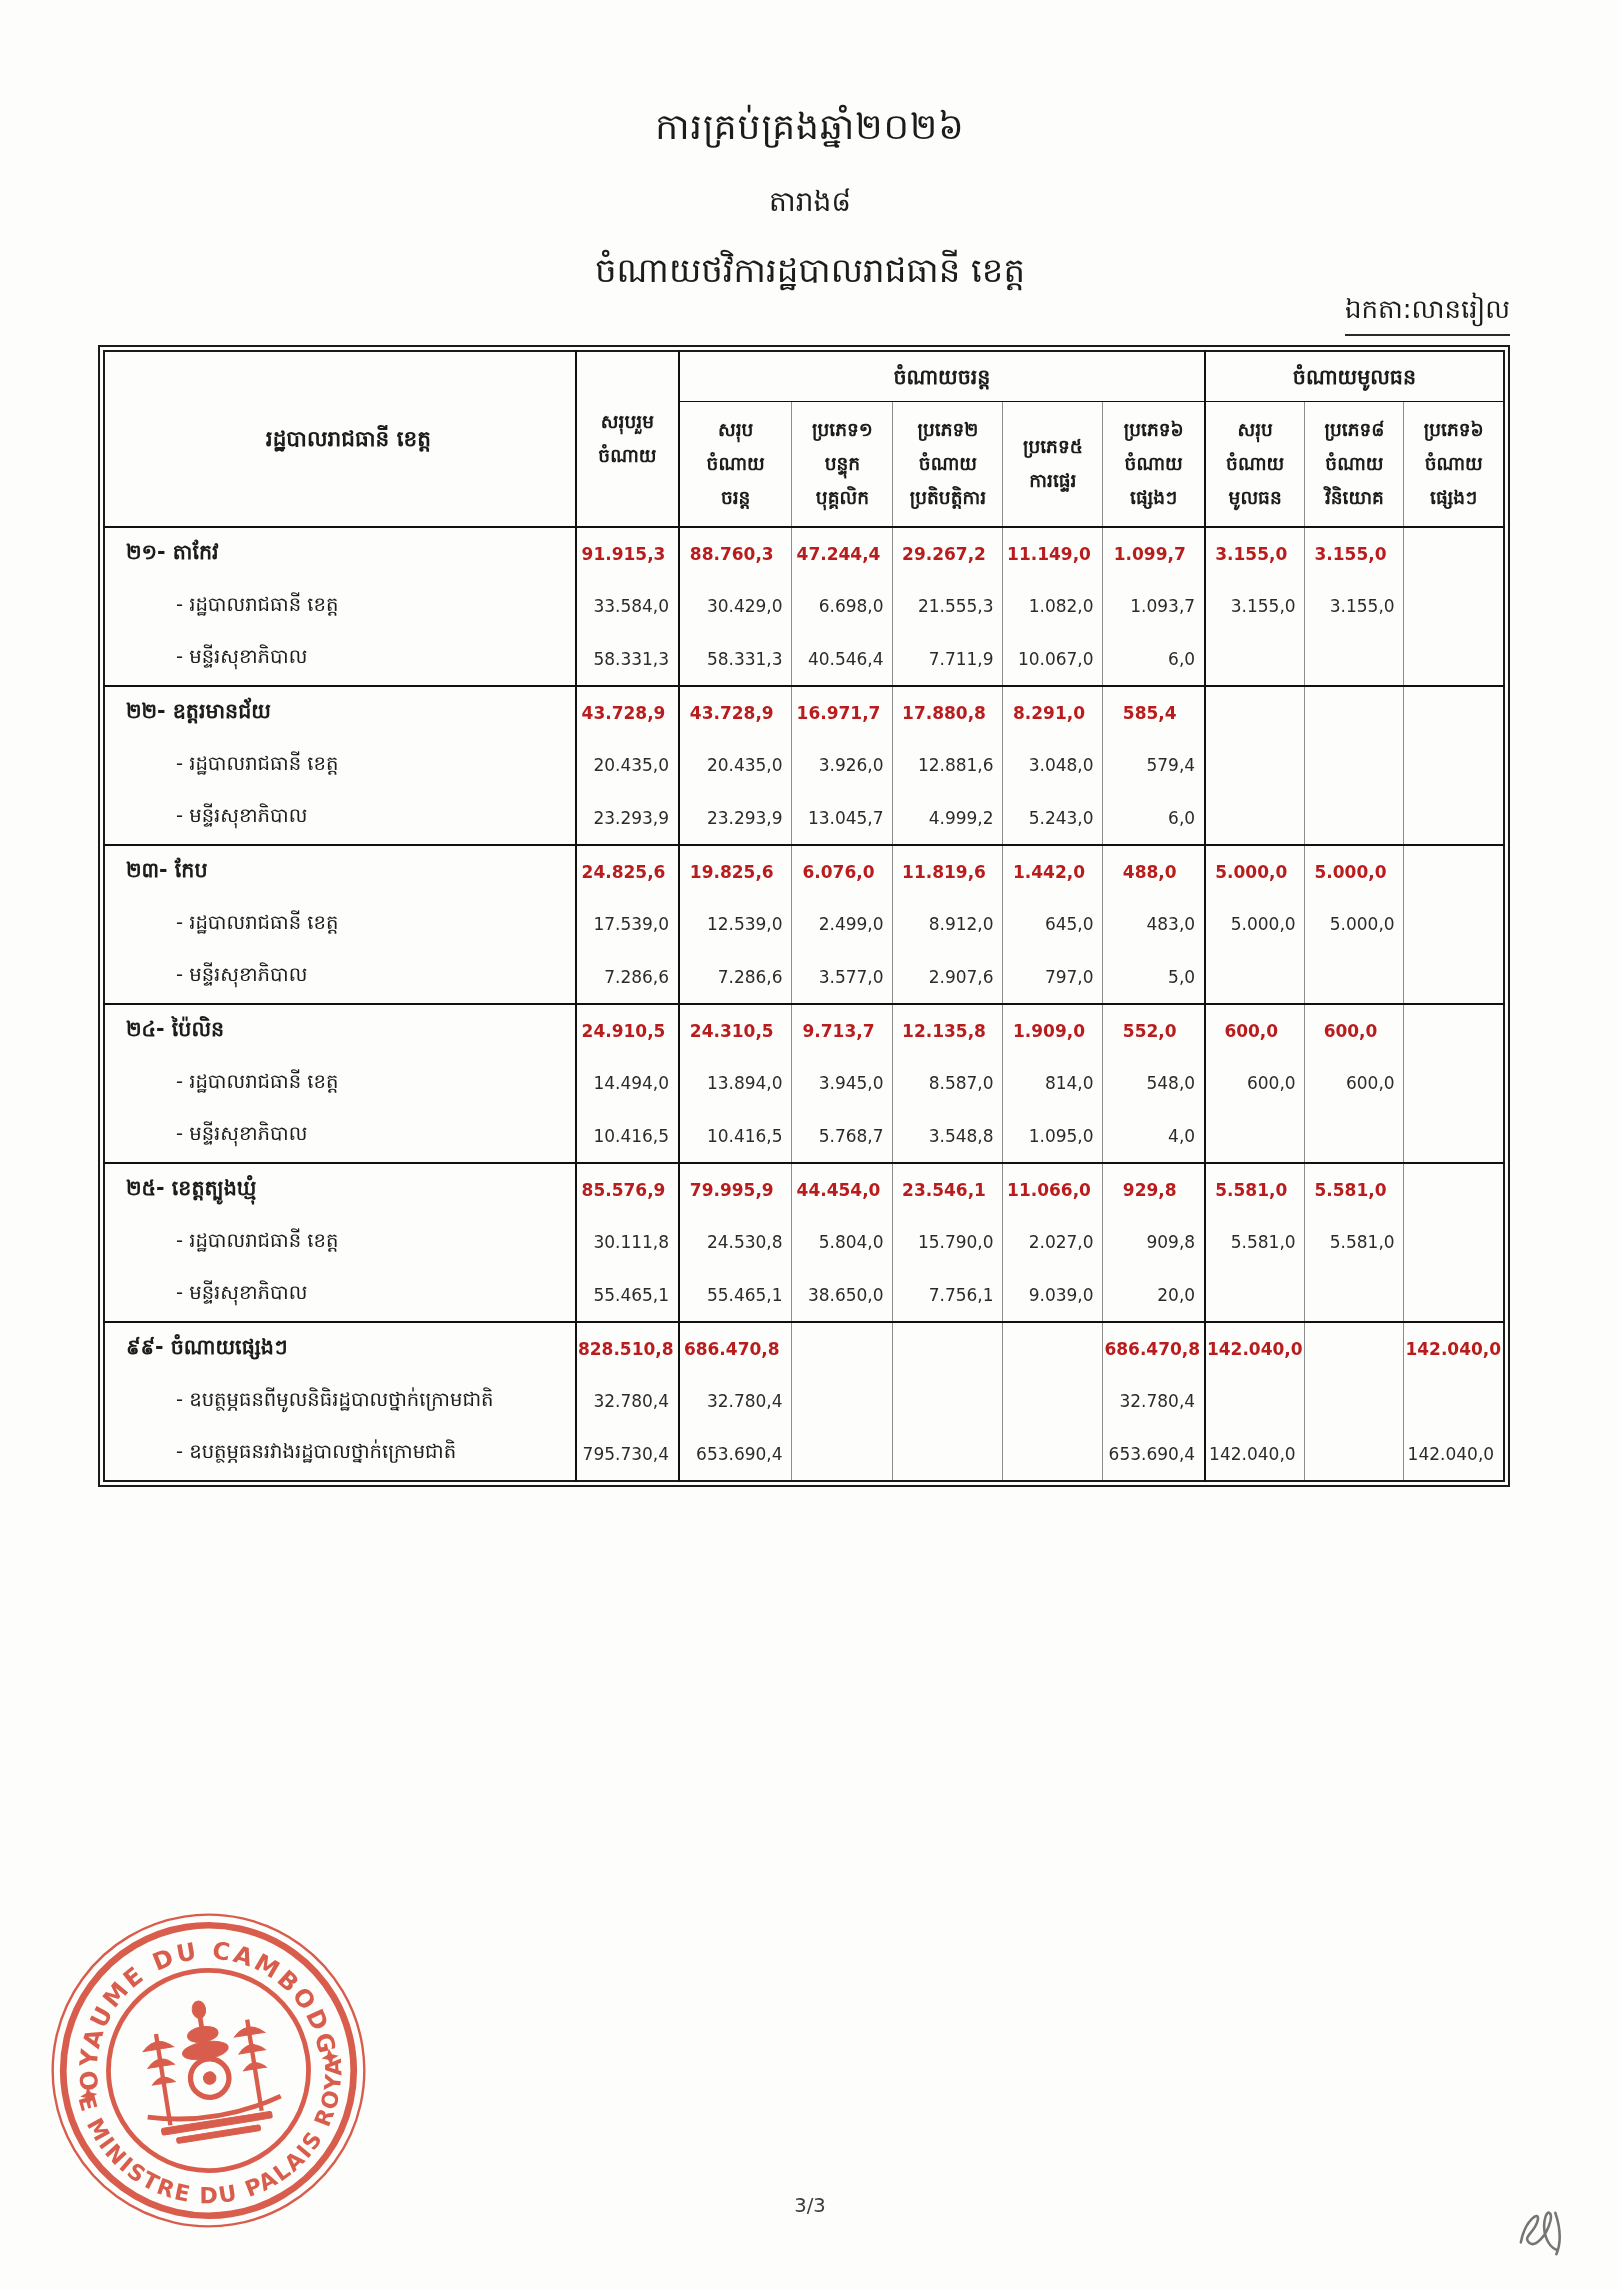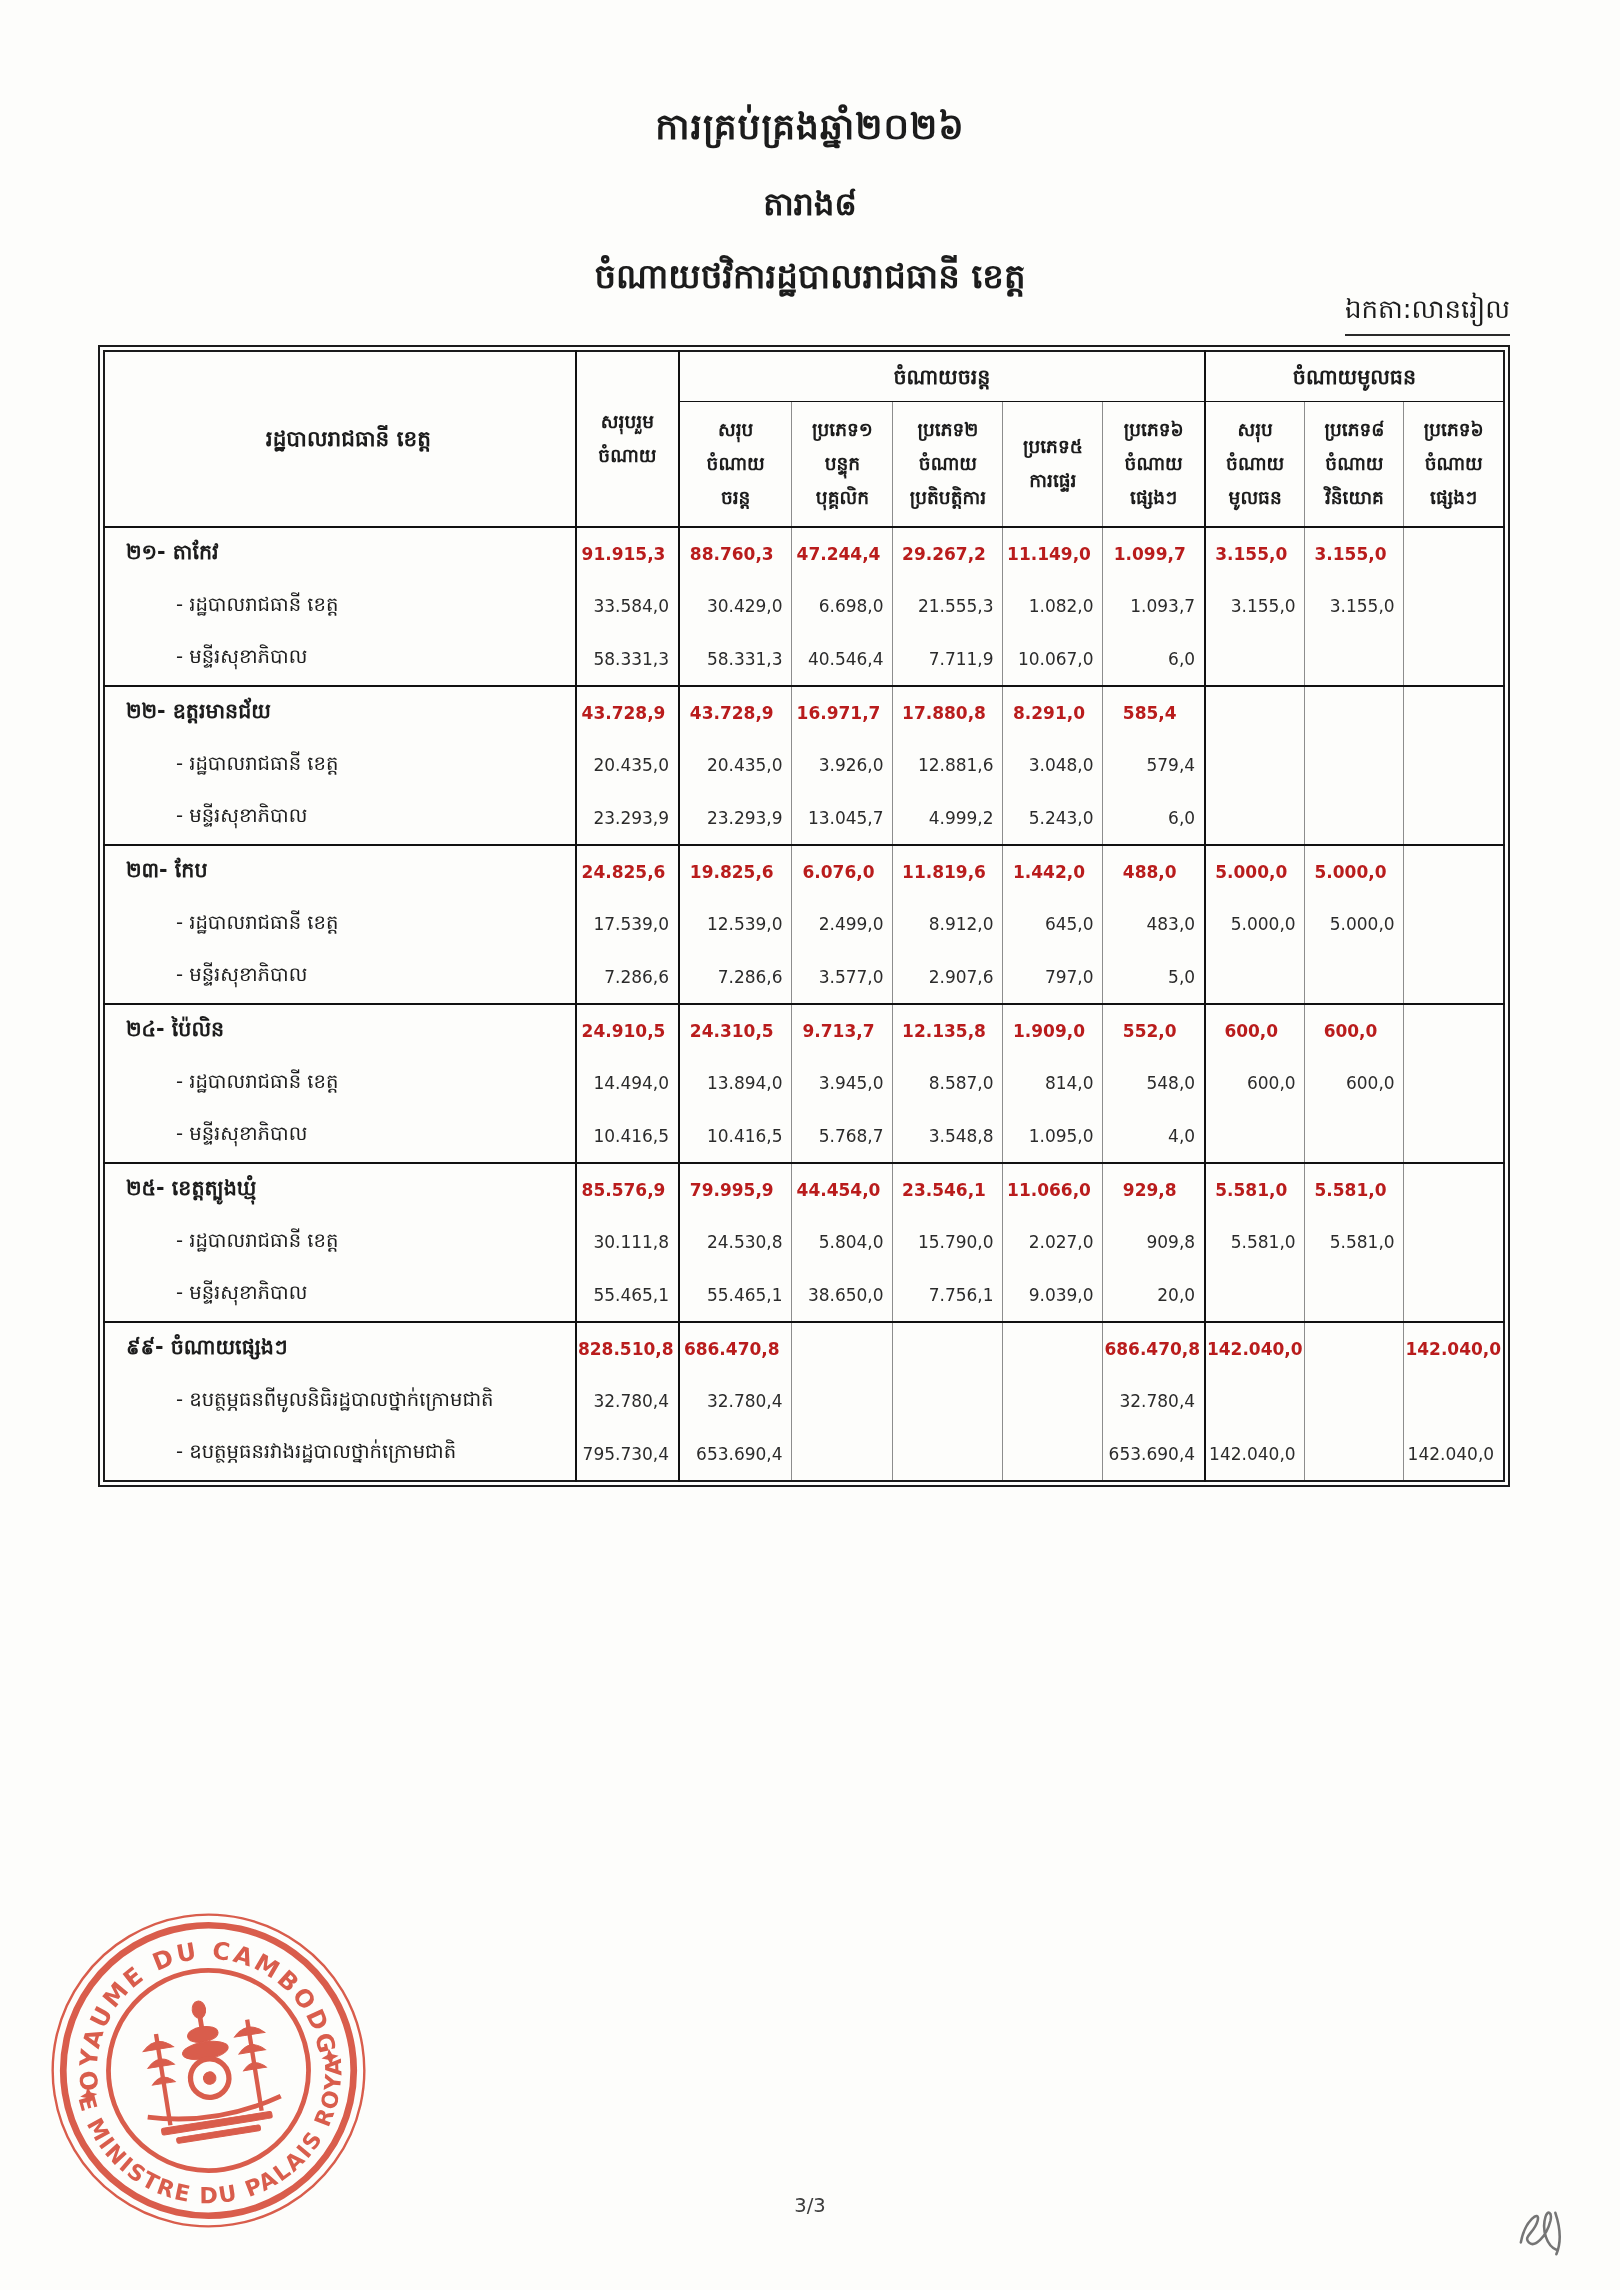--- a/index.html
+++ b/index.html
@@ -2,23 +2,23 @@
 <html style="--stamp-color: #d6503e;"><head>
 <meta charset="utf-8">
 <style>
   html,body { margin:0; padding:0; background:#e8e8e4; }
   .page {
     position:relative; width:1620px; height:2291px; margin:0 auto;
     background:#fdfdfb; color:#1c1c1c; overflow:hidden;
     font-family:"DejaVu Sans","Liberation Sans",sans-serif;
   }
   
-  .title-block { position:absolute; top:104px; left:0; width:100%; text-align:center; font-weight:bold; }
+  .title-block { position:absolute; top:104px; left:0; width:100%; text-align:center; font-weight:normal; }
   .t1 { font-size:36px; margin:0 0 26.5px 0; letter-spacing:1px; }
-  .t2 { font-size:32px; margin:0 0 24.5px 0; }
+  .t2 { font-size:28px; margin:0 0 24.5px 0; }
   .t3 { font-size:34px; margin:10px; }
   .unit-label {
     position:absolute; top:293px; right:110px; font-size:26px;
     border-bottom:2px solid #2a2a2a; padding-bottom:3px;
   }
   
   .table-wrap {
     position:absolute; left:98px; top:345px;
     border:2px solid #1b1b1b; padding:2.9px;
   }

